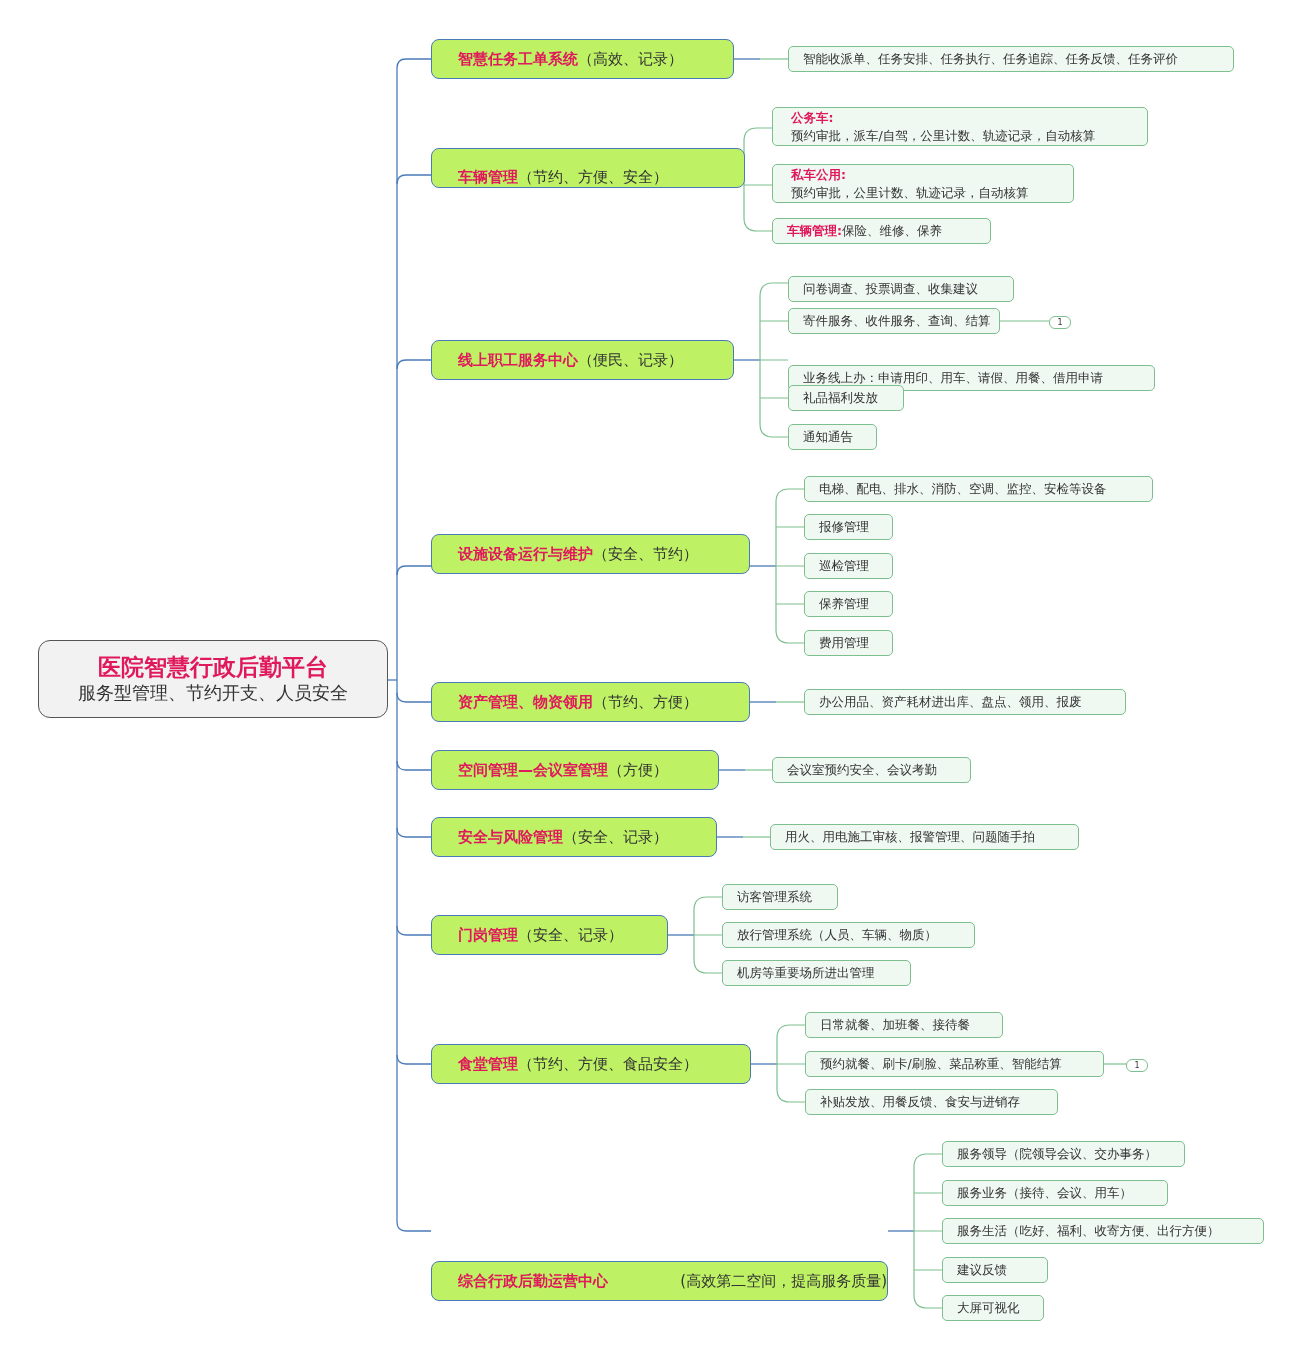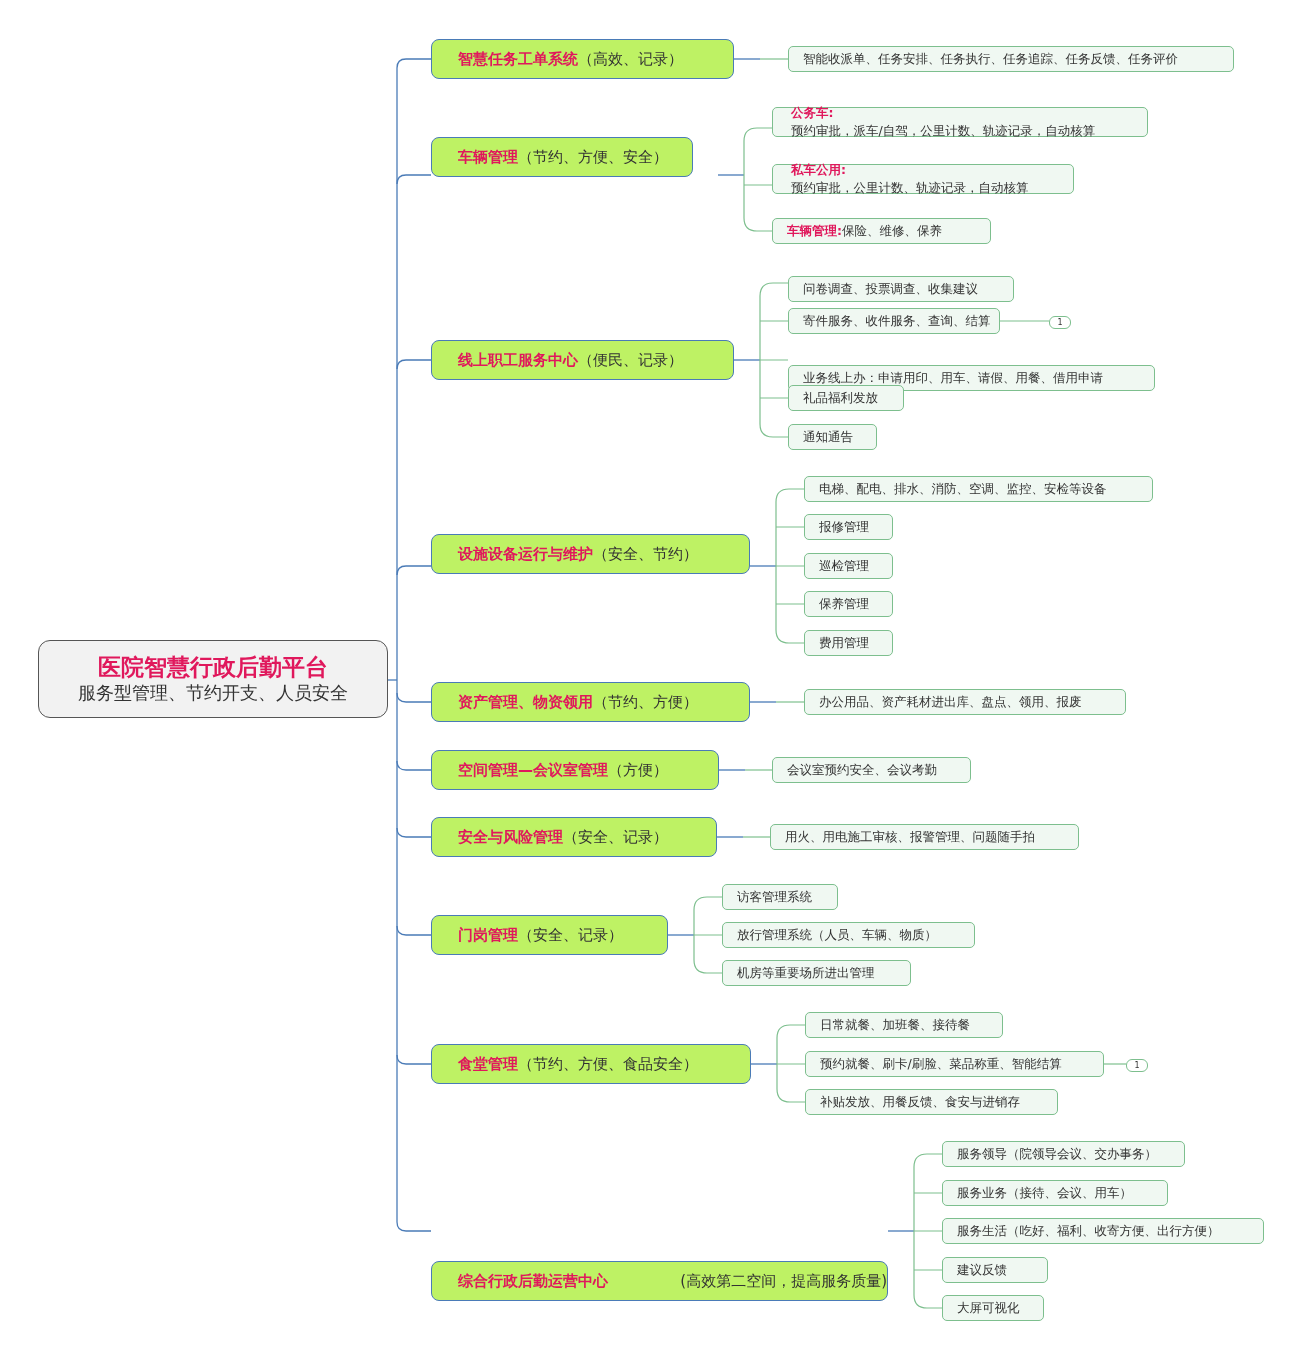--- a/index.html
+++ b/index.html
@@ -12,21 +12,21 @@
   .root .t1 { color:#e0185c; font-weight:bold; font-size:23px; margin-top:12px; line-height:28px; }
   .root .t2 { color:#333; font-size:18px; line-height:24px; }
   .branch { position:absolute; left:431px; height:40px; box-sizing:border-box;
             border:1.3px solid #4a7bb7; border-radius:8px; background:#bef264;
             display:flex; align-items:center; padding-left:26px; white-space:nowrap; font-size:15px; }
   .branch .k { color:#e0185c; font-weight:bold; }
   .branch .s { color:#333; }
   .leaf { position:absolute; box-sizing:border-box; border:1.2px solid #7dbf8e; border-radius:5px;
           background:#f0f8f2; color:#333; font-size:12.5px; white-space:nowrap;
           display:flex; align-items:center; padding-left:14px; height:26px; }
-  .leaf.two { flex-direction:column; align-items:flex-start; justify-content:center; height:30px; padding-left:18px; line-height:18px; }
+  .leaf.two { flex-direction:column; align-items:flex-start; justify-content:center; height:39px; padding-left:18px; line-height:18px; }
   .leaf .k { color:#e0185c; font-weight:bold; }
   .badge { position:absolute; width:20px; height:11px; border:1px solid #7dbf8e; border-radius:6px;
            background:#fff; font-size:8px; color:#333; text-align:center; line-height:11px; }
 </style>
 </head>
 <body>
 
 <svg id="lines" xmlns="http://www.w3.org/2000/svg">
   <g fill="none" stroke="#4a7bb7" stroke-width="1.3">
 
@@ -84,21 +84,21 @@
 </div>
 
 <div class="branch" style="top:39px;width:303px;">
   <span class="k">智慧任务工单系统</span>
     <span class="s">（高效、记录）</span>
 </div>
 <div class="leaf" style="left:788px;top:46px;width:446px;">
     <span>智能收派单、任务安排、任务执行、任务追踪、任务反馈、任务评价</span>
   </div>
 
-<div class="branch" style="top:137px;width:262px;">
+<div class="branch" style="top:148px;width:314px;align-items:flex-end;">
   <span class="k">车辆管理</span>
     <span class="s">（节约、方便、安全）</span>
 </div>
 <div class="leaf two" style="left:772px;top:107px;width:376px;">
   <span class="k">公务车:</span>
   <span>预约审批，派车/自驾，公里计数、轨迹记录，自动核算</span>
 </div>
 <div class="leaf two" style="left:772px;top:164px;width:302px;">
   <span class="k">私车公用:</span>
   <span>预约审批，公里计数、轨迹记录，自动核算</span>

